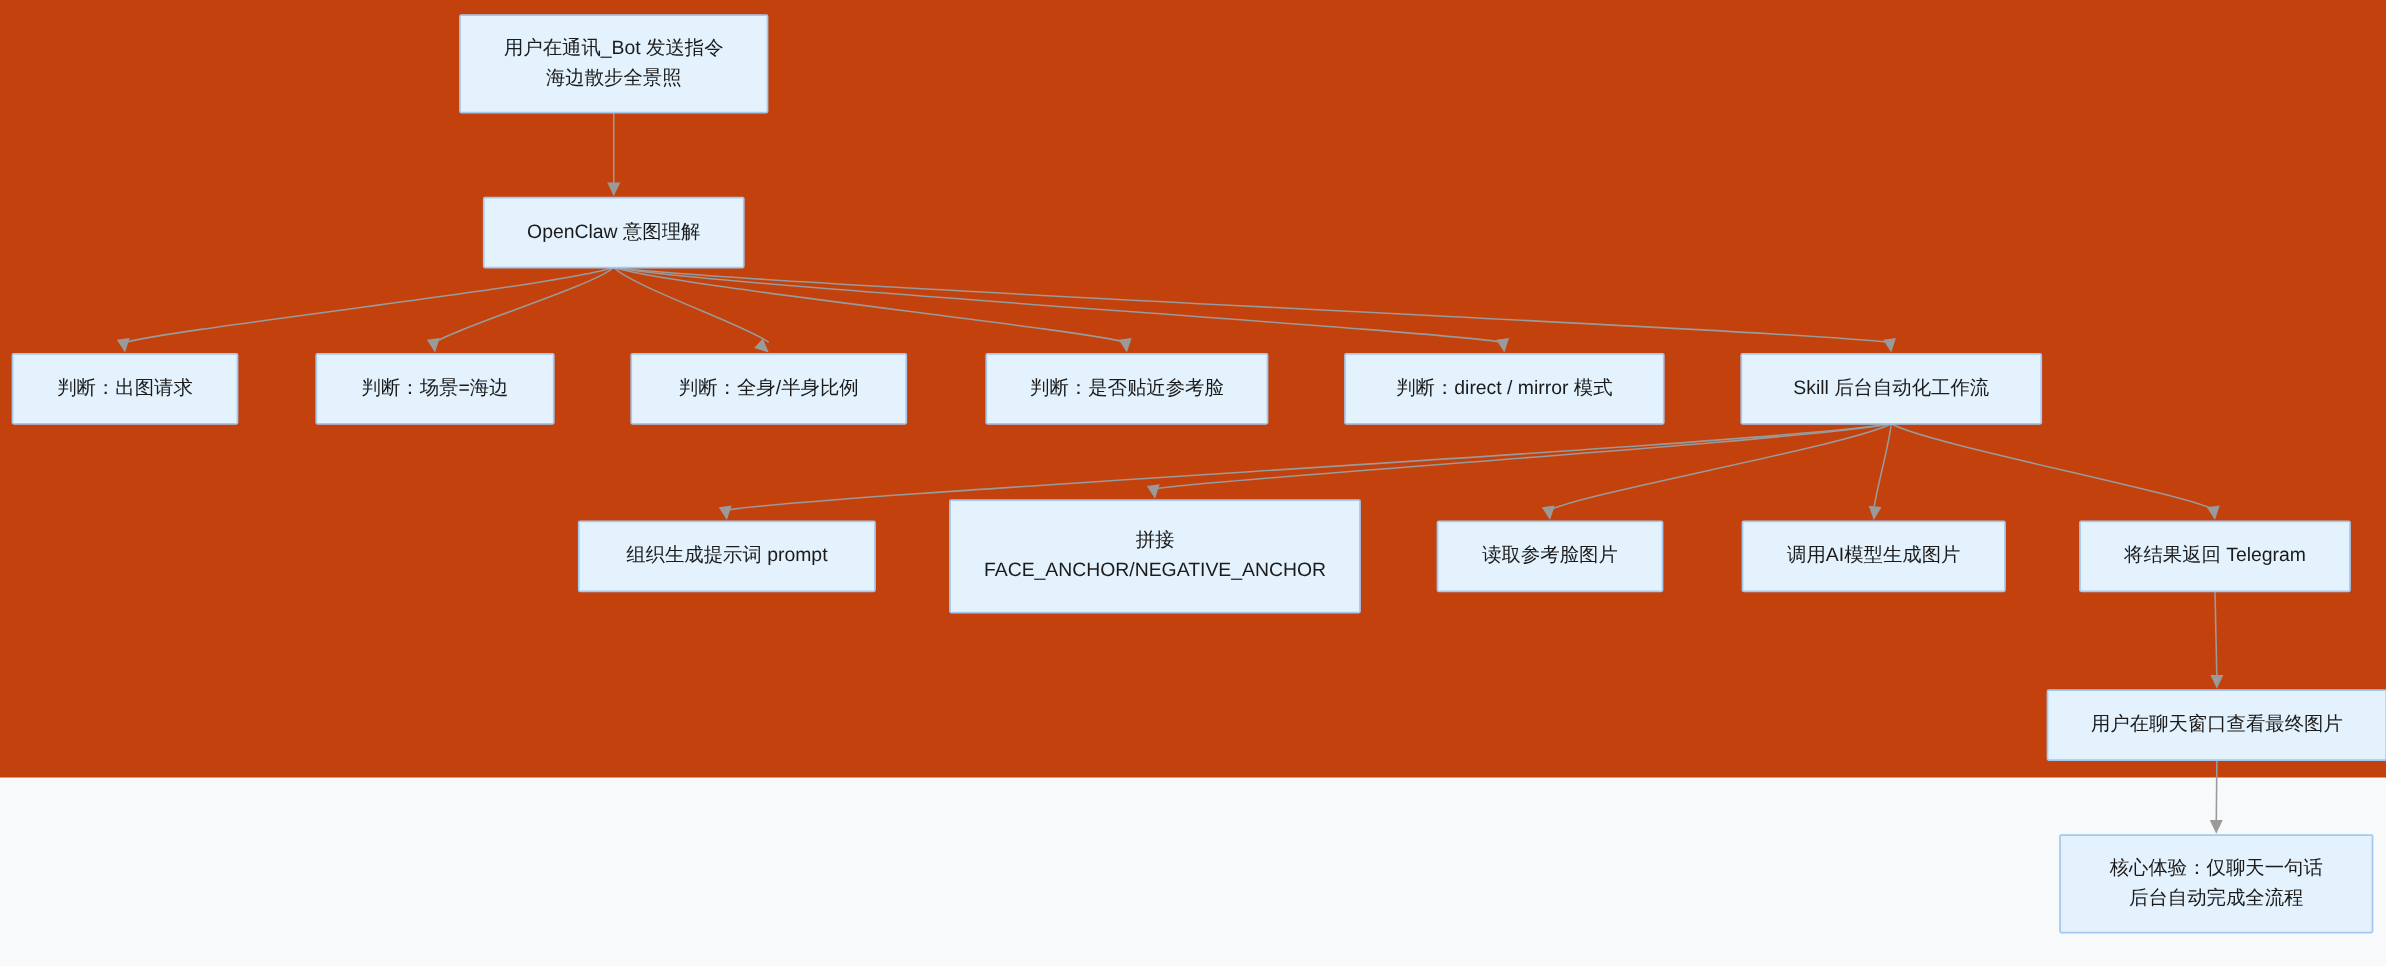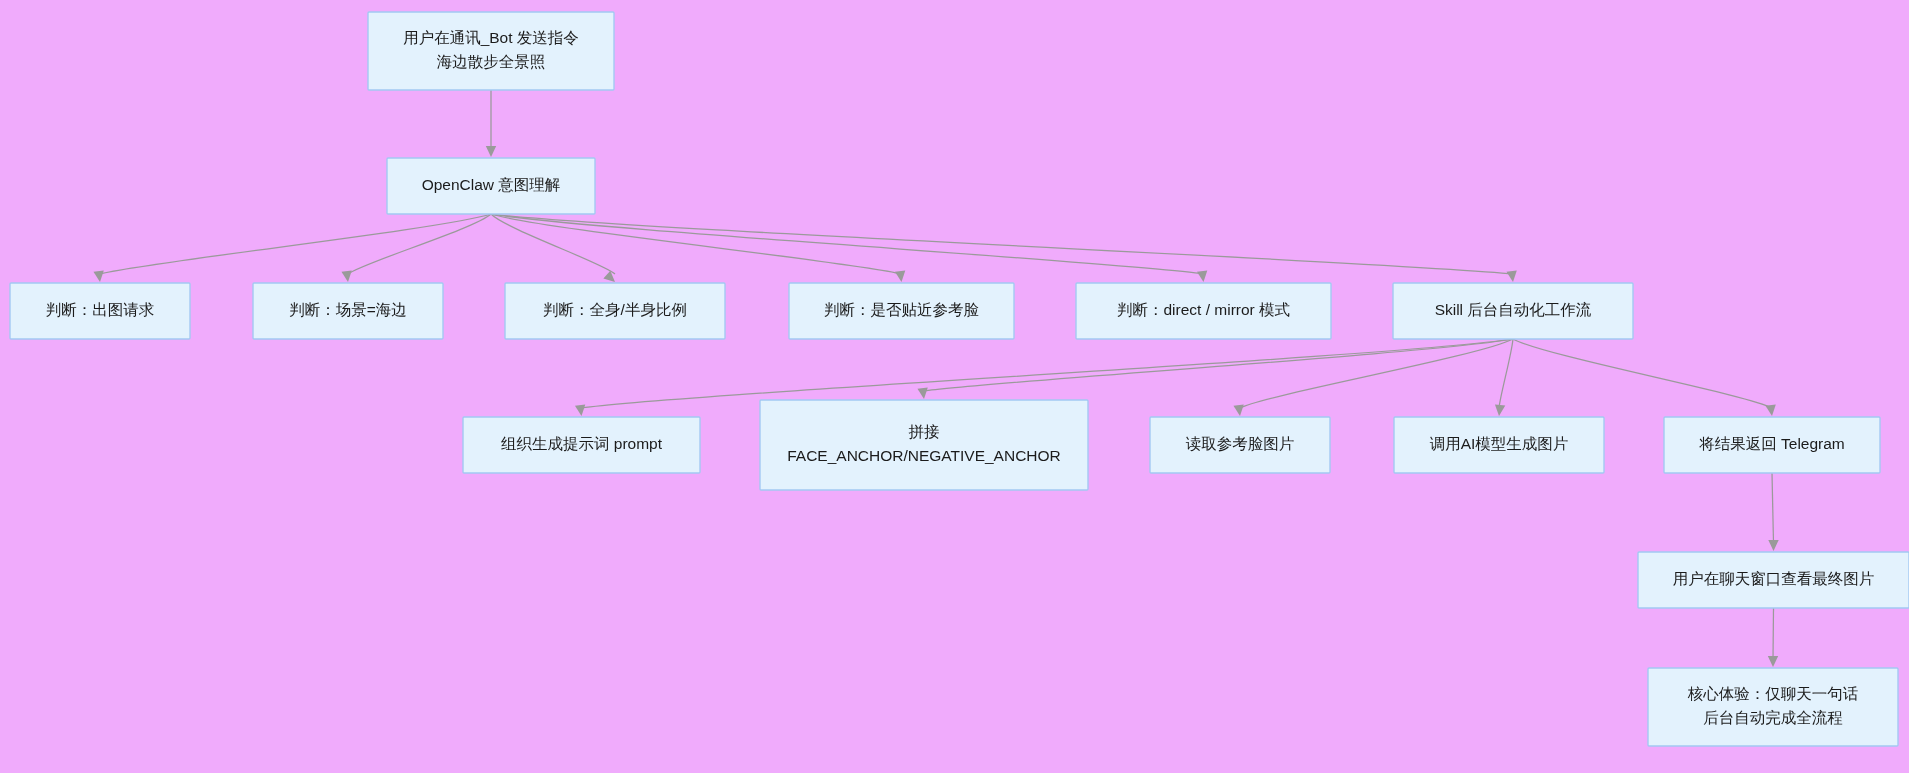--- a/index.html
+++ b/index.html
@@ -9,22 +9,22 @@
   }
   body {
     width: 1909px;
     height: 773px;
     overflow: hidden;
     font-family: "Liberation Sans", "DejaVu Sans", sans-serif;
   }
   #flow-root {
     position: relative;
     width: 1909px;
-    height: 773px;
-    background: #f0abfc;
+    height: 622px;
+    background: #c2410c;
   }
   svg#flow-canvas {
     position: absolute;
     top: 0;
     left: 0;
     width: 1909px;
     height: 773px;
     display: block;
   }
   .node-rect {

